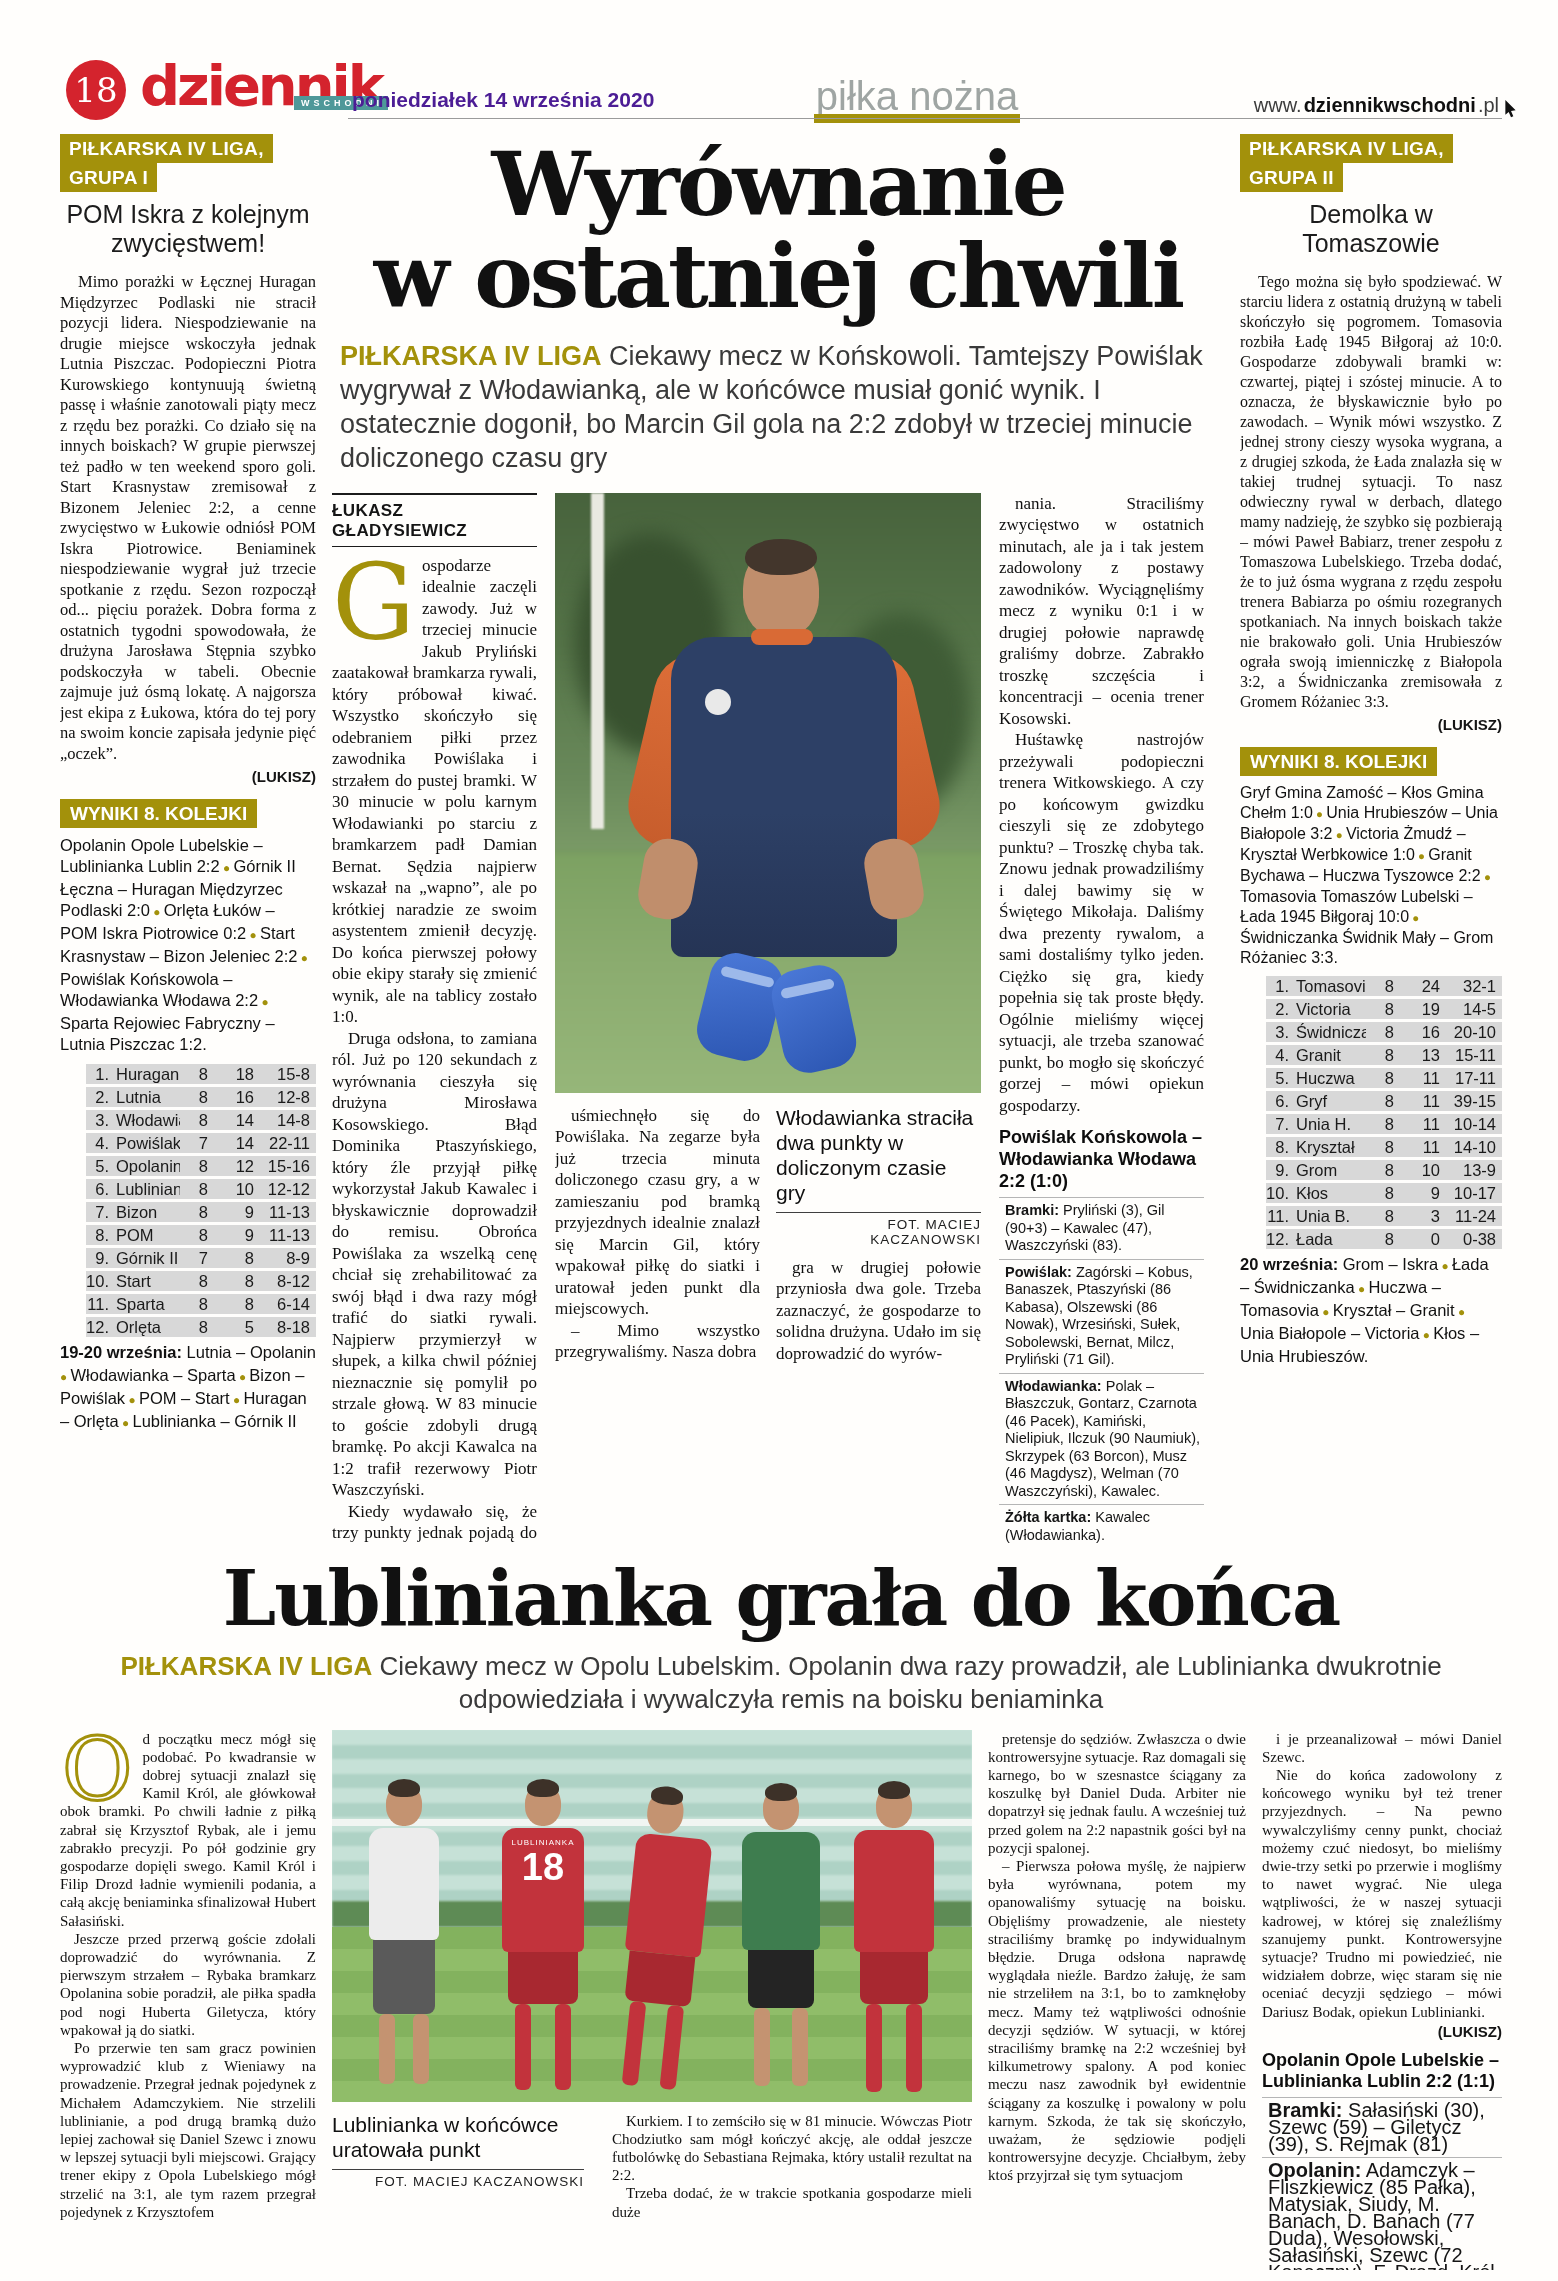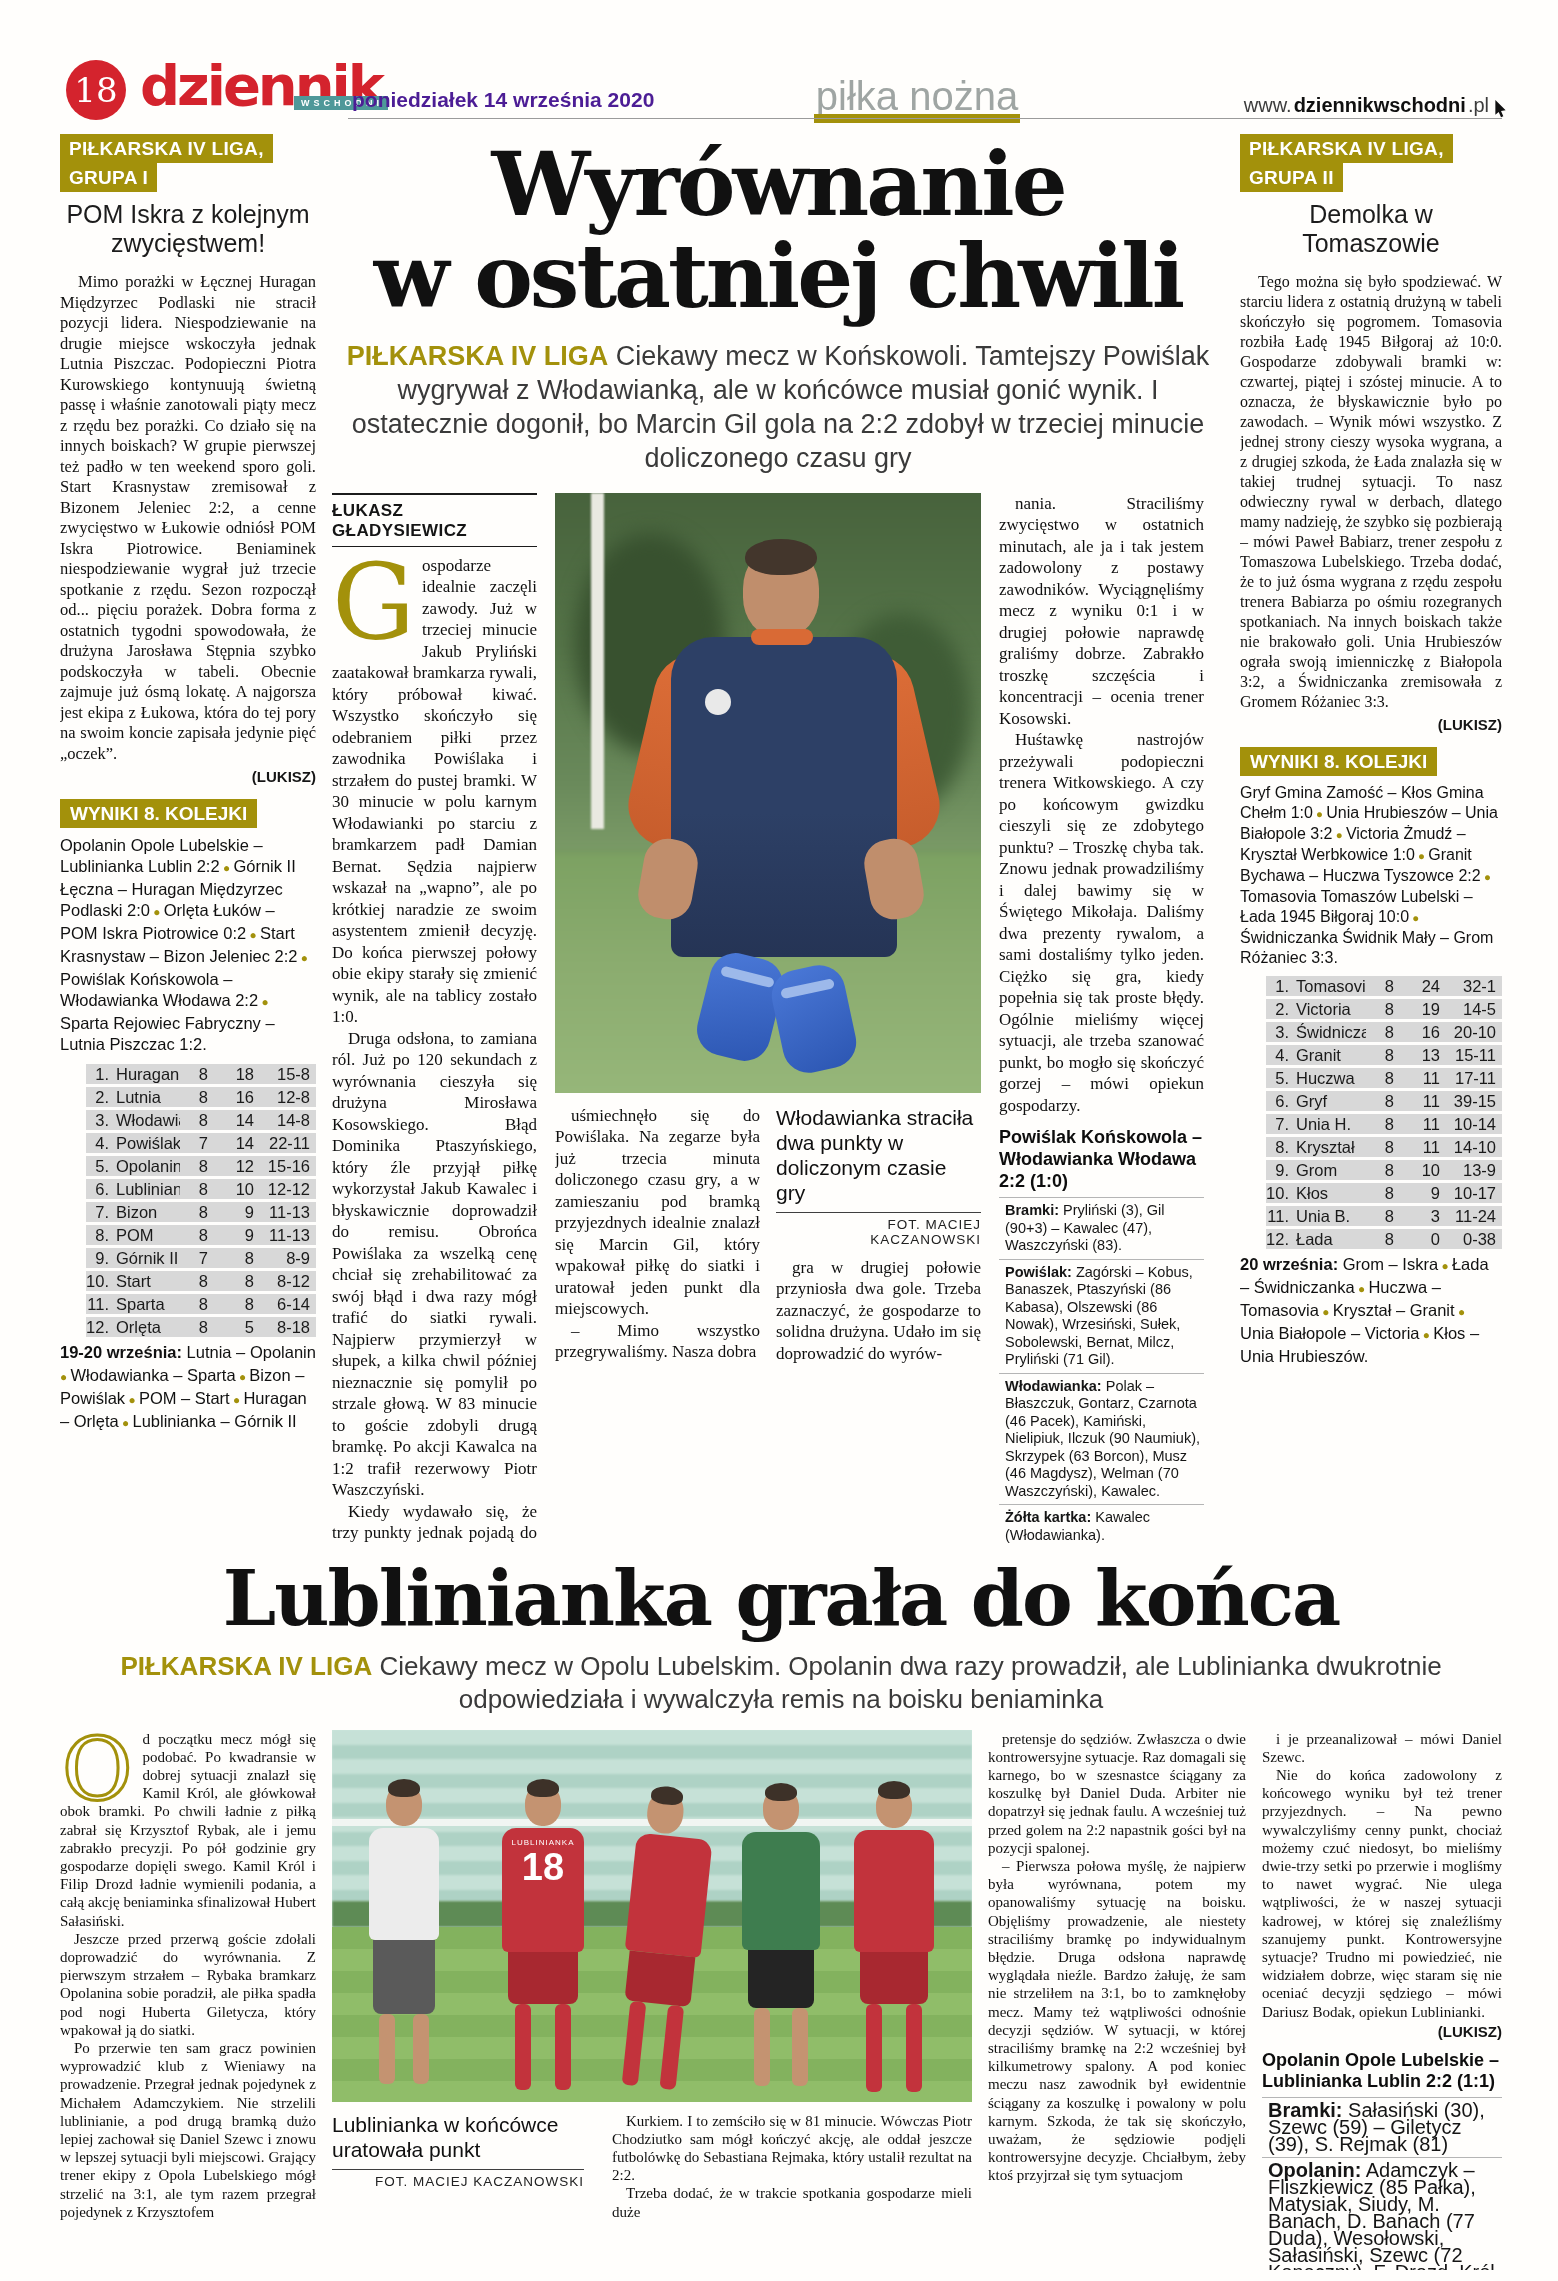--- a/index.html
+++ b/index.html
@@ -37,21 +37,21 @@
     letter-spacing:4px;padding:3px 5px 2px 7px;
   }
   .issue-date{position:absolute;left:352px;top:88px;font-family:"Liberation Sans",sans-serif;font-size:21px;color:#4c1d95;font-weight:bold;}
   .header-rule{position:absolute;left:348px;right:56px;top:118px;height:1px;background:var(--rule);}
   .section-title{
     position:absolute;left:812px;top:74px;width:210px;text-align:center;
     font-family:"Liberation Sans",sans-serif;font-size:40px;color:#9fa5a3;letter-spacing:0px;
   }
   .gold-bar{position:absolute;left:814px;top:114px;width:206px;height:9px;background:var(--gold);}
   .website{
-    position:absolute;right:50px;top:92px;font-family:"Liberation Sans",sans-serif;
+    position:absolute;right:40px;top:92px;font-family:"Liberation Sans",sans-serif;
     font-size:20px;color:#3c3c3c;display:flex;align-items:center;gap:2px;
   }
   .website b{color:#101010;}
   .cursor-icon{margin-left:2px;margin-top:8px;}
 
   
   .row1{display:flex;gap:16px;padding:0 56px 0 60px;height:1412px;overflow:hidden;margin-top:6px;}
   .col-left{width:256px;flex:none;overflow:hidden;}
   .col-center{width:892px;flex:none;}
   .col-right{flex:1;overflow:hidden;}
@@ -97,21 +97,21 @@
   .fx-label{font-weight:bold;}
 
   
   .main-headline{
     font-family:"DejaVu Serif","Liberation Serif",serif;font-weight:700;
     font-size:88px;line-height:1.05;letter-spacing:-3px;text-align:center;color:#111;
     margin:4px 0 16px;
   }
   .lead{
     font-family:"Liberation Sans",sans-serif;font-size:27px;line-height:34px;
-    color:#3a3a3a;text-align:center;padding:0 8px;
+    color:#3a3a3a;text-align:left;padding:0 8px;
   }
   .lead-tag{color:var(--gold);font-weight:bold;}
   .main-cols{display:flex;gap:18px;margin-top:18px;height:1058px;overflow:hidden;}
   .mcol{width:205px;flex:none;overflow:hidden;}
   .mid{width:426px;flex:none;}
   .byline{
     font-family:"Liberation Sans",sans-serif;font-weight:bold;font-size:17px;letter-spacing:.4px;
     border-top:2px solid #1b1b1b;border-bottom:1px solid #1b1b1b;padding:6px 0 5px;margin-bottom:8px;
   }
   .mbody p{font-size:17px;line-height:21.5px;text-align:justify;text-indent:16px;color:#0f0f0f;}

